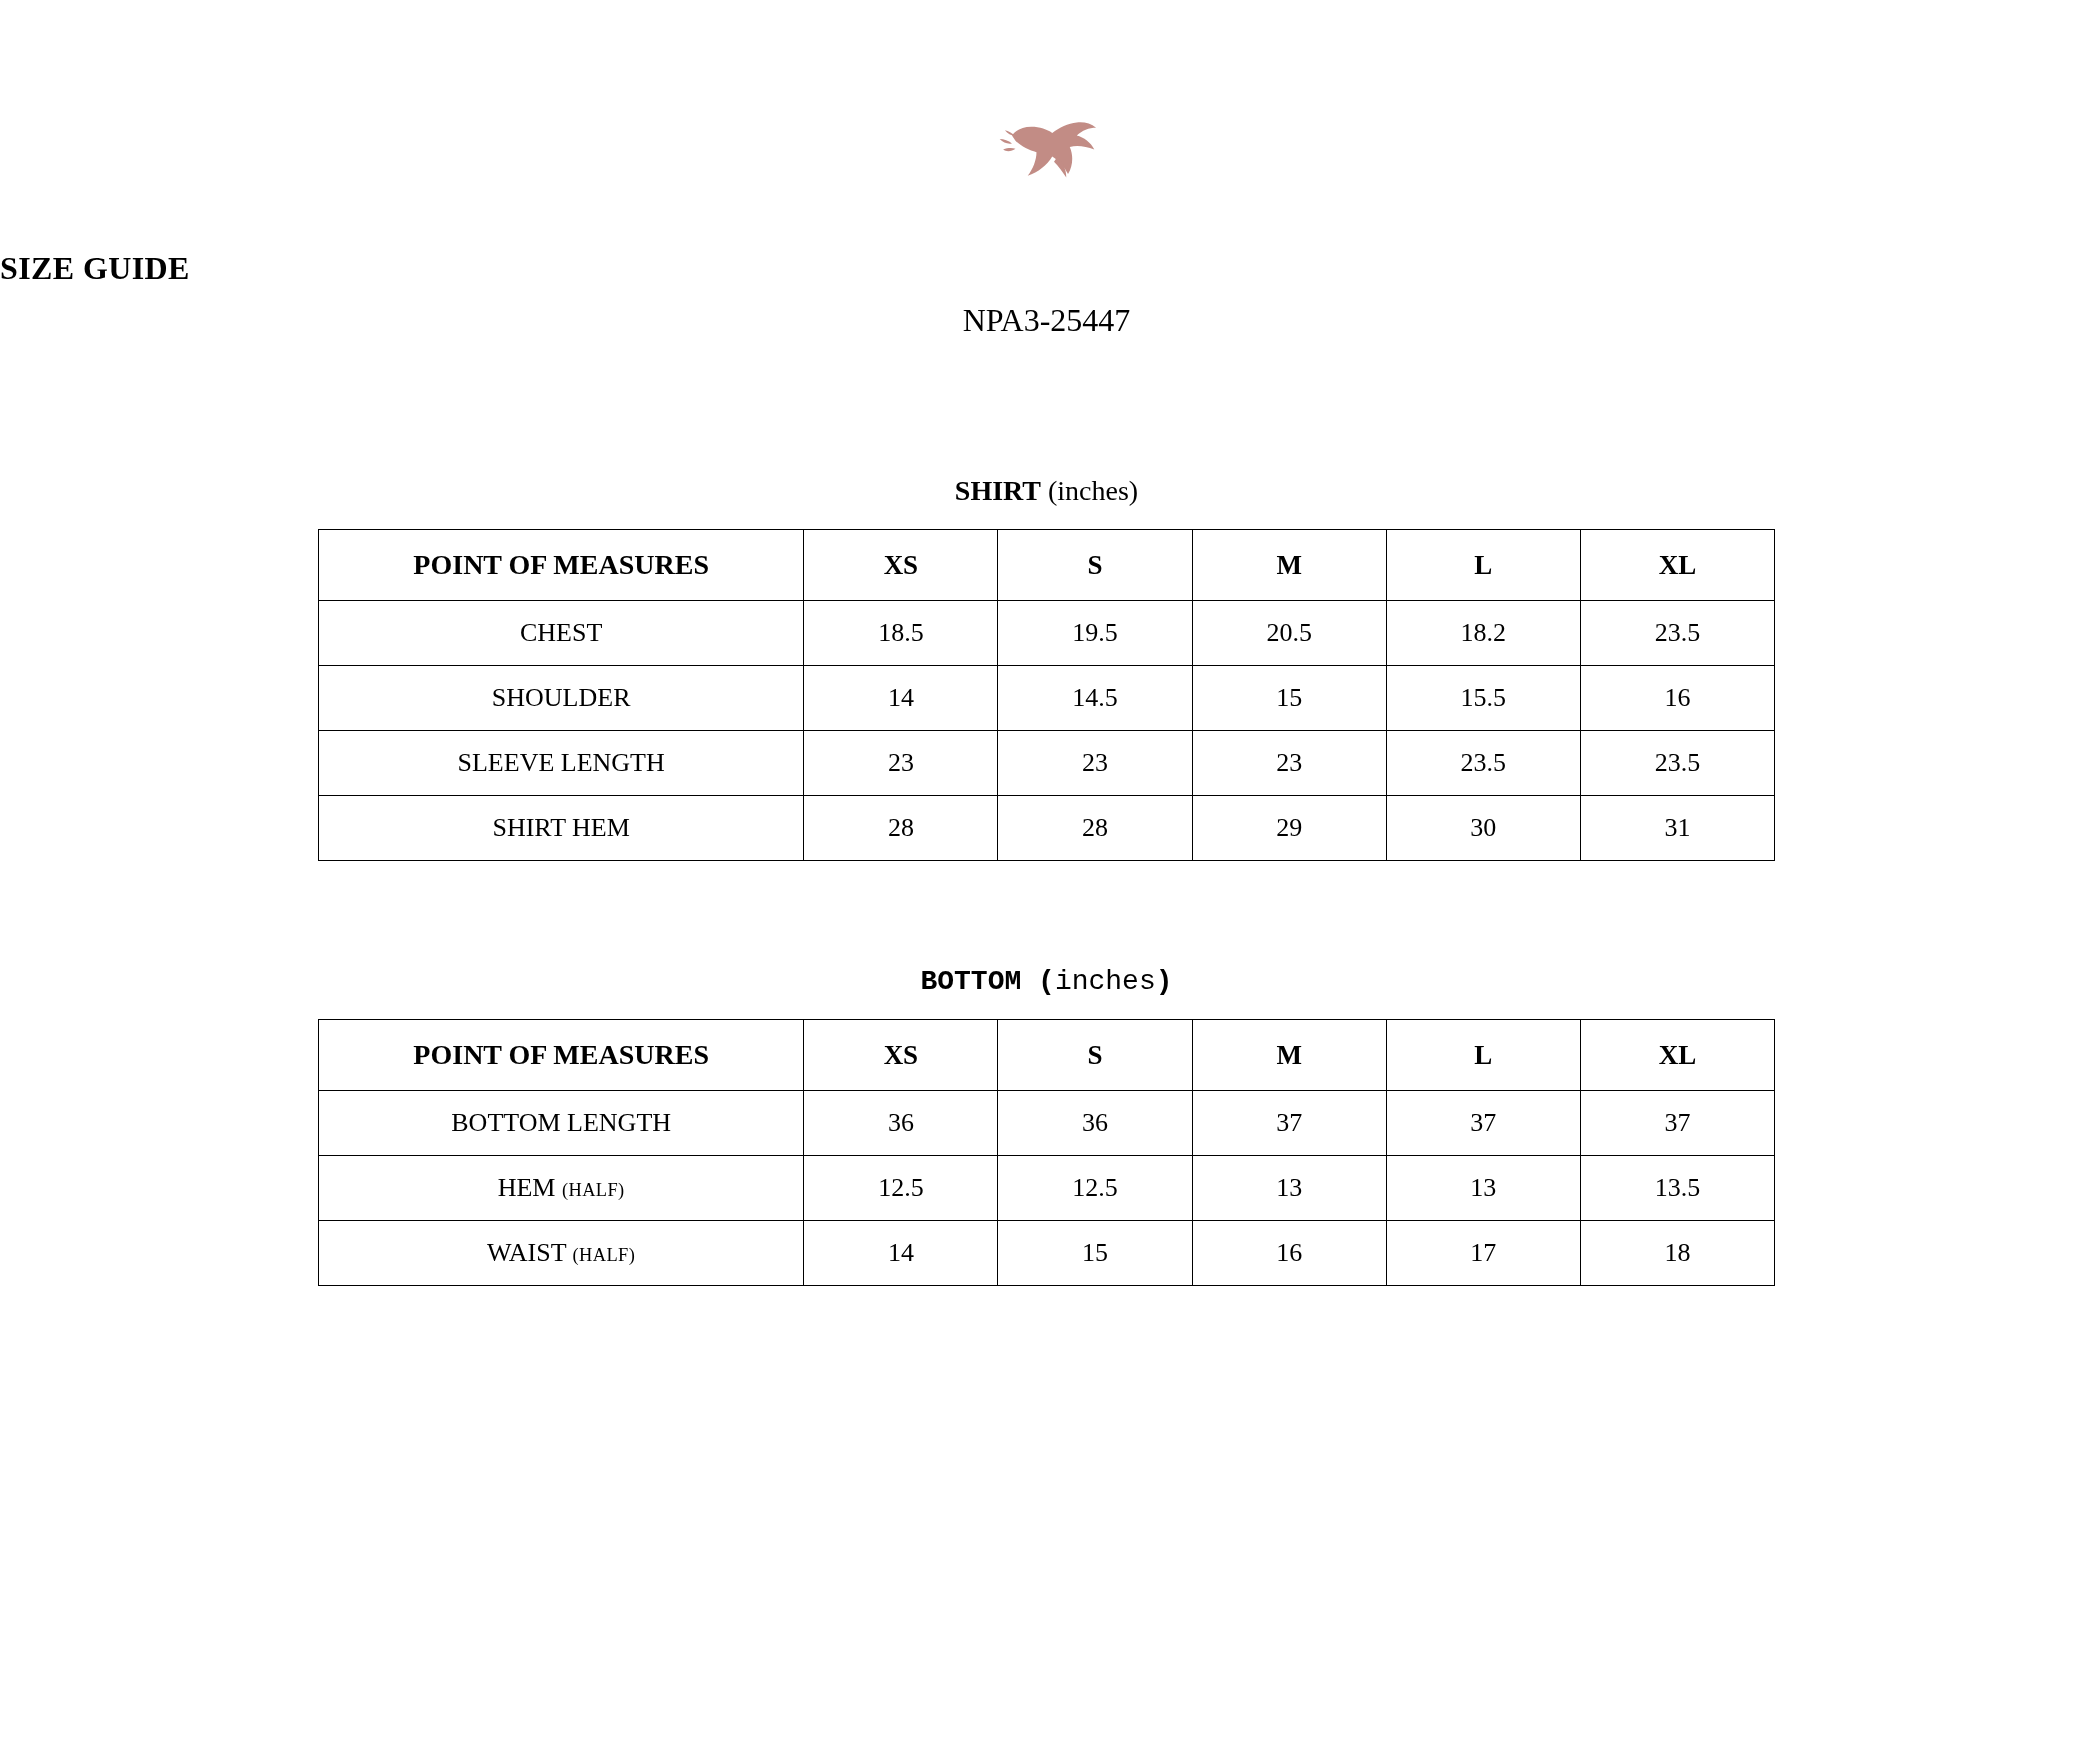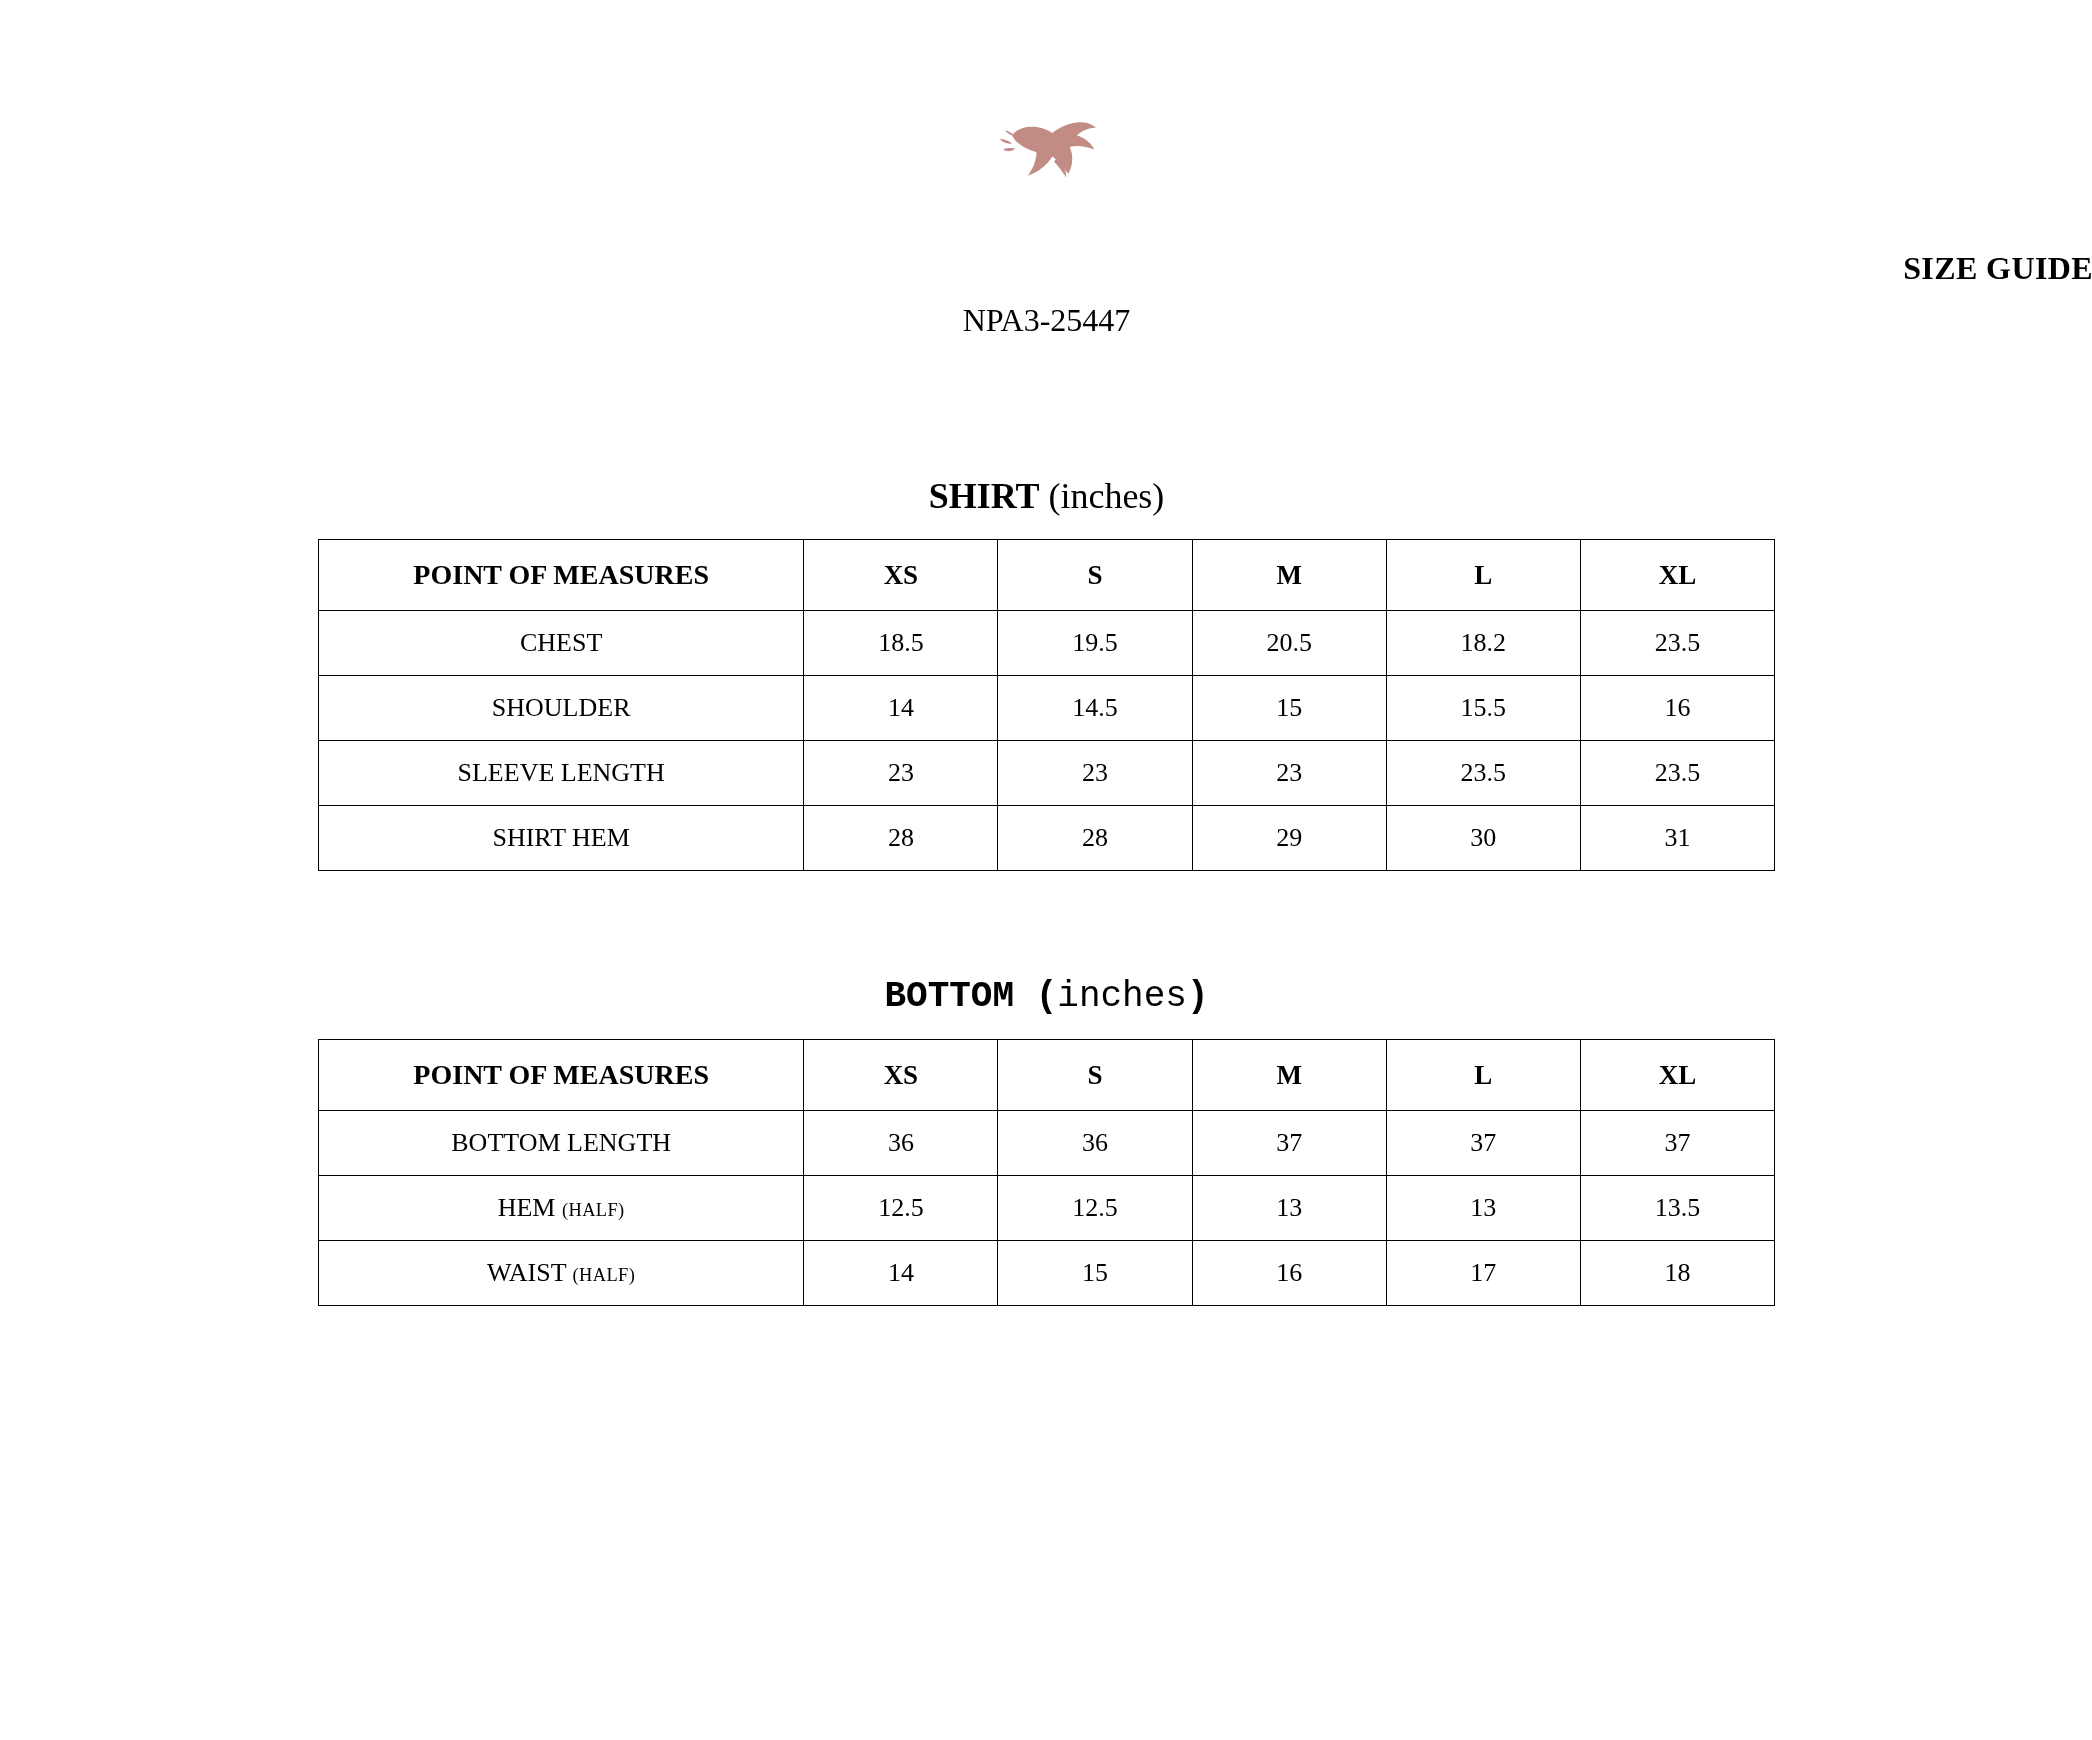--- a/index.html
+++ b/index.html
@@ -25,38 +25,38 @@
     display: flex;
     justify-content: center;
     padding-top: 104px;
   }
   .logo {
     width: 130px;
     height: 92px;
     display: block;
   }
   .doc-title {
-    text-align: right;
+    text-align: left;
     font-size: 32px;
     font-weight: bold;
     letter-spacing: 0.4px;
     margin-top: 54px;
   }
   .doc-code {
     text-align: center;
     font-size: 32px;
     font-weight: normal;
     margin-top: 15px;
   }
   .section {
     margin-top: 0;
   }
   .section-heading {
     text-align: center;
-    font-size: 36px;
+    font-size: 28px;
     margin-top: 0;
   }
   .section-heading .strong {
     font-weight: bold;
   }
   .section-heading .light {
     font-weight: normal;
   }
   #shirt-section .section-heading {
     margin-top: 136px;

